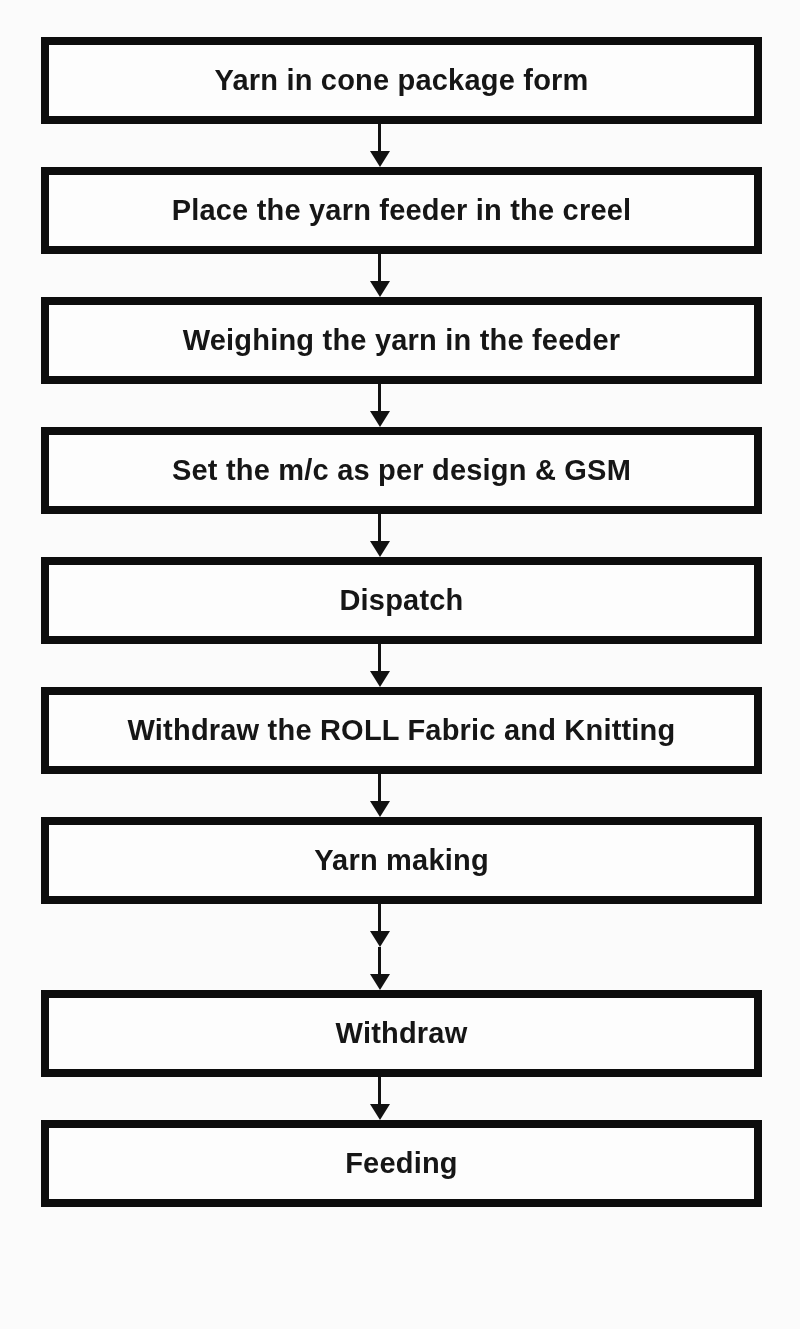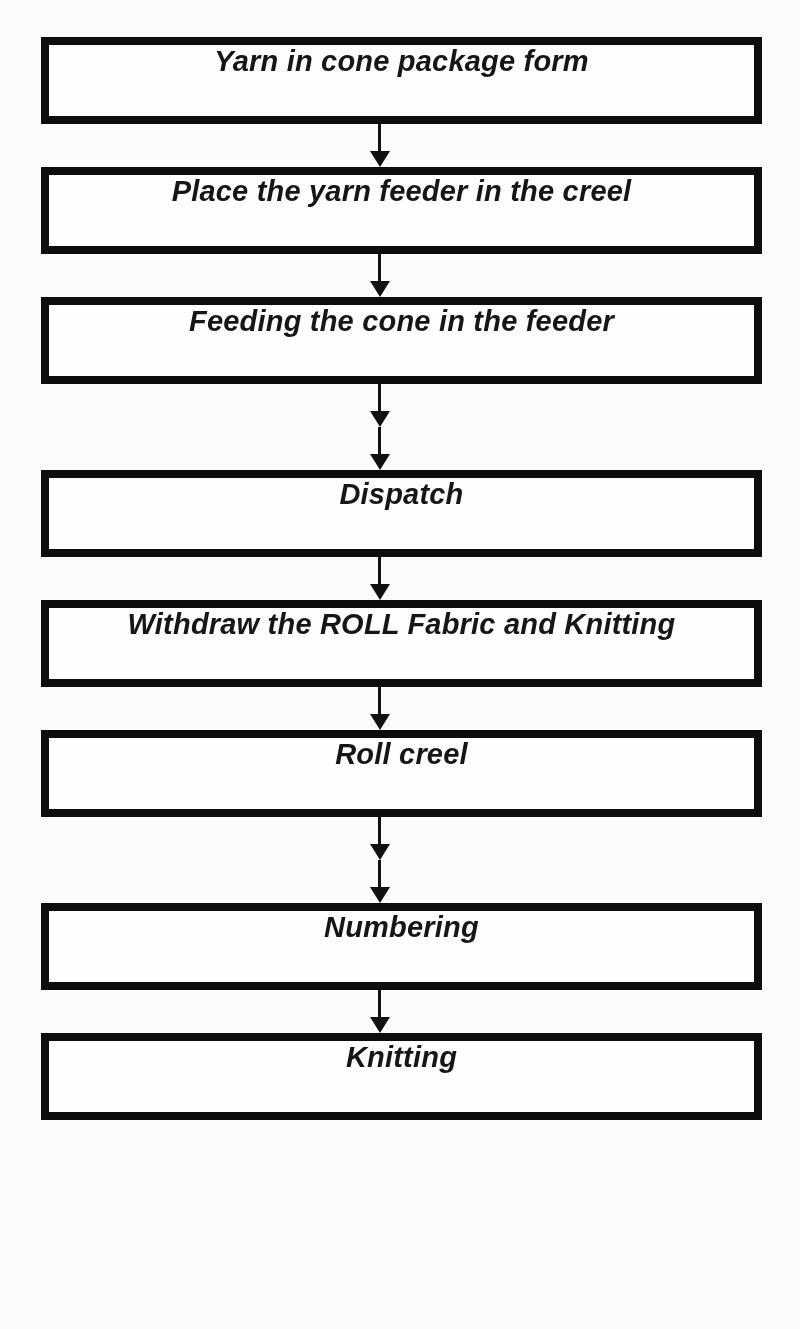--- a/index.html
+++ b/index.html
@@ -16,23 +16,22 @@
   .flow {
     padding-top: 37px;
   }
   .box {
     box-sizing: border-box;
     height: 87px;
     margin: 0 38px 0 41px;
     border: 8px solid var(--box-border, #0d0d0d);
     background: var(--box-background, #fdfdfd);
     display: flex;
-    align-items: flex-start;
+    align-items: center;
     justify-content: center;
-    font-style: italic;
   }
   .box-label {
     font-weight: 700;
     font-size: 29px;
     letter-spacing: 0.2px;
     color: var(--text, #161616);
     white-space: nowrap;
   }
   .arrow {
     position: relative;
@@ -72,27 +71,30 @@
 
   <div class="box">
     <span class="box-label">Place the yarn feeder in the creel</span>
   </div>
   <div class="arrow">
       <span class="stem"></span>
       <span class="head"></span>
     </div>
 
   <div class="box">
-    <span class="box-label">Feeding the cone in the feeder</span>
+    <span class="box-label">Weighing the yarn in the feeder</span>
   </div>
   <div class="arrow">
       <span class="stem"></span>
       <span class="head"></span>
     </div>
 
+  <div class="box">
+    <span class="box-label">Set the m/c as per design &amp; GSM</span>
+  </div>
   <div class="arrow">
       <span class="stem"></span>
       <span class="head"></span>
     </div>
 
   <div class="box">
     <span class="box-label">Dispatch</span>
   </div>
   <div class="arrow">
       <span class="stem"></span>
@@ -101,37 +103,37 @@
 
   <div class="box">
     <span class="box-label">Withdraw the ROLL Fabric and Knitting</span>
   </div>
   <div class="arrow">
       <span class="stem"></span>
       <span class="head"></span>
     </div>
 
   <div class="box">
-    <span class="box-label">Roll creel</span>
+    <span class="box-label">Yarn making</span>
   </div>
   <div class="arrow">
       <span class="stem"></span>
       <span class="head"></span>
     </div>
 
   <div class="arrow">
       <span class="stem"></span>
       <span class="head"></span>
     </div>
 
   <div class="box">
-    <span class="box-label">Numbering</span>
+    <span class="box-label">Withdraw</span>
   </div>
   <div class="arrow">
       <span class="stem"></span>
       <span class="head"></span>
     </div>
 
   <div class="box">
-    <span class="box-label">Knitting</span>
+    <span class="box-label">Feeding</span>
   </div>
 
 </div>
 
 </body></html>

